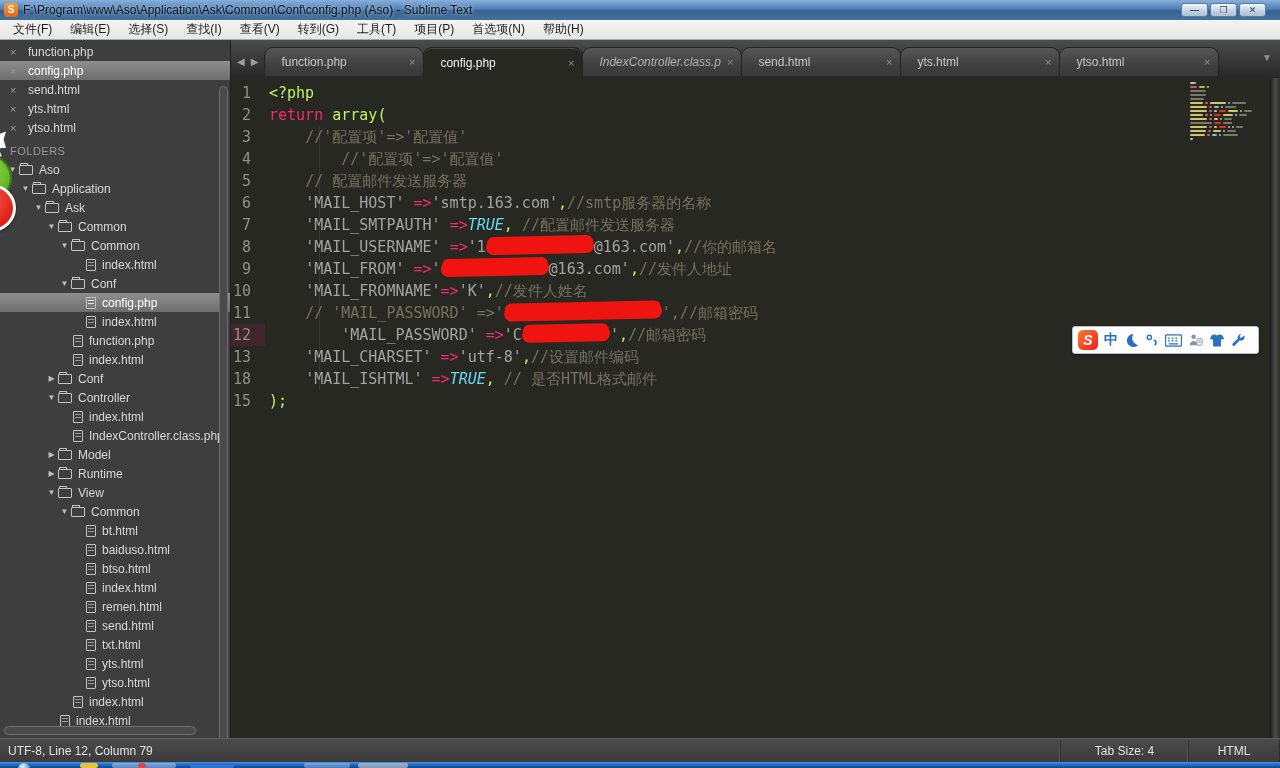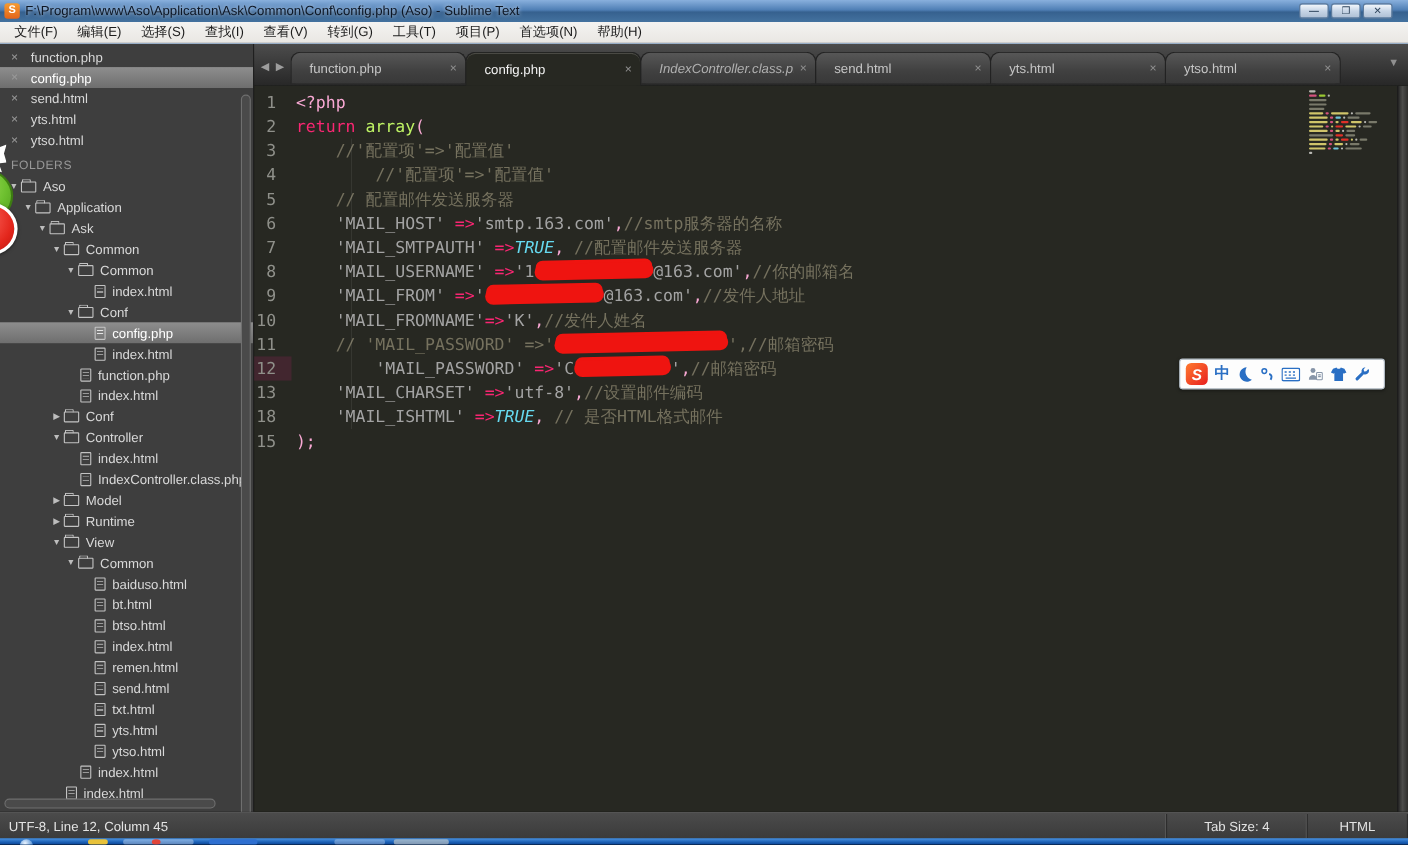--- a/index.html
+++ b/index.html
@@ -64,21 +64,21 @@
   .tab-x { color:#8f8f8f; font-size:11px; padding-left:6px; }
   .tab-drop { position:absolute; right:8px; top:12px; color:#8f8f8f; font-size:10px;}
 
   
   .editor { flex:1; background:#272822; position:relative; overflow:hidden; padding-top:4px;
     font-family:"DejaVu Sans Mono",monospace; }
   .code-line { display:flex; height:22px; line-height:22px; font-size:15px; white-space:pre; }
   .lnum { width:34px; text-align:right; padding-right:14px; color:#8f908a; flex:none; }
   .lnum.cur { background:#42262f; }
   .lcode { padding-left:4px; }
-  .tok-w{color:#f9a8d4} .tok-r{color:#f92672} .tok-g{color:#bef264}
+  .tok-w{color:#bef264} .tok-r{color:#f92672} .tok-g{color:#bef264}
   .tok-y{color:#a3a3a3} .tok-c{color:#66d9ef;font-style:italic} .tok-k{color:#75715e}
   .redact { display:inline-block; height:15px; background:#ef1410; border-radius:8px;
     vertical-align:-2px; transform:rotate(-1.2deg); box-shadow:0 -4px 0 -1px #ef1410; }
   .indent-guide { position:absolute; left:88px; top:48px; width:1px; height:264px; background:rgba(255,255,255,.07); }
   .ed-vscroll { position:absolute; right:0; top:0; bottom:0; width:10px;
     background:linear-gradient(90deg,#262626,#4c4c4a 45%,#2e2e2c); border-left:1px solid #1c1c1c; }
   .minimap { position:absolute; top:4px; right:26px; width:64px; }
   .mm-row { height:2px; margin-bottom:2px; display:flex; gap:2px; }
   .mm-bar { height:2px; border-radius:1px; }
 
@@ -261,26 +261,26 @@
             <span>View</span>
           </div>
           <div class="sb-row" style="padding-left: 58px;">
             <span class="tw-arrow">▼</span>
             <span class="ico-folder"></span>
             <span>Common</span>
           </div>
           <div class="sb-row" style="padding-left: 71px;">
             <span class="tw-arrow"></span>
             <span class="ico-file"></span>
+            <span>bt.html</span>
+          </div>
+          <div class="sb-row" style="padding-left: 71px;">
+            <span class="tw-arrow"></span>
+            <span class="ico-file"></span>
             <span>baiduso.html</span>
-          </div>
-          <div class="sb-row" style="padding-left: 71px;">
-            <span class="tw-arrow"></span>
-            <span class="ico-file"></span>
-            <span>bt.html</span>
           </div>
           <div class="sb-row" style="padding-left: 71px;">
             <span class="tw-arrow"></span>
             <span class="ico-file"></span>
             <span>btso.html</span>
           </div>
           <div class="sb-row" style="padding-left: 71px;">
             <span class="tw-arrow"></span>
             <span class="ico-file"></span>
             <span>index.html</span>
@@ -467,21 +467,21 @@
             <div class="mm-row">
               <span class="mm-bar" style="width: 3px; background: rgb(185, 185, 180);"></span>
             </div>
           </div>
         <div class="ed-vscroll"></div>
       </div>
     </div>
   </div>
 
   <div class="statusbar">
-    <div class="sb-left">UTF-8, Line 12, Column 45</div>
+    <div class="sb-left">UTF-8, Line 12, Column 79</div>
     <div class="sb-cell">Tab Size: 4</div>
     <div class="sb-cell syntax">HTML</div>
   </div>
 
   <div class="taskbar">
     <div class="tb-blob" style="left:18px;width:12px;height:12px;border-radius:50%;background:radial-gradient(circle at 40% 30%,#eaf4ff,#5d96d6 60%,#2b62a8);"></div>
     <div class="tb-blob" style="left:80px;width:18px;height:5px;background:#e8c23a;border-radius:3px;"></div>
     <div class="tb-blob" style="left:112px;width:64px;height:5px;background:rgba(255,255,255,.35);">
         <span style="position:absolute;left:26px;top:0;width:8px;height:5px;border-radius:50%;background:#e04438;"></span>
       </div>

